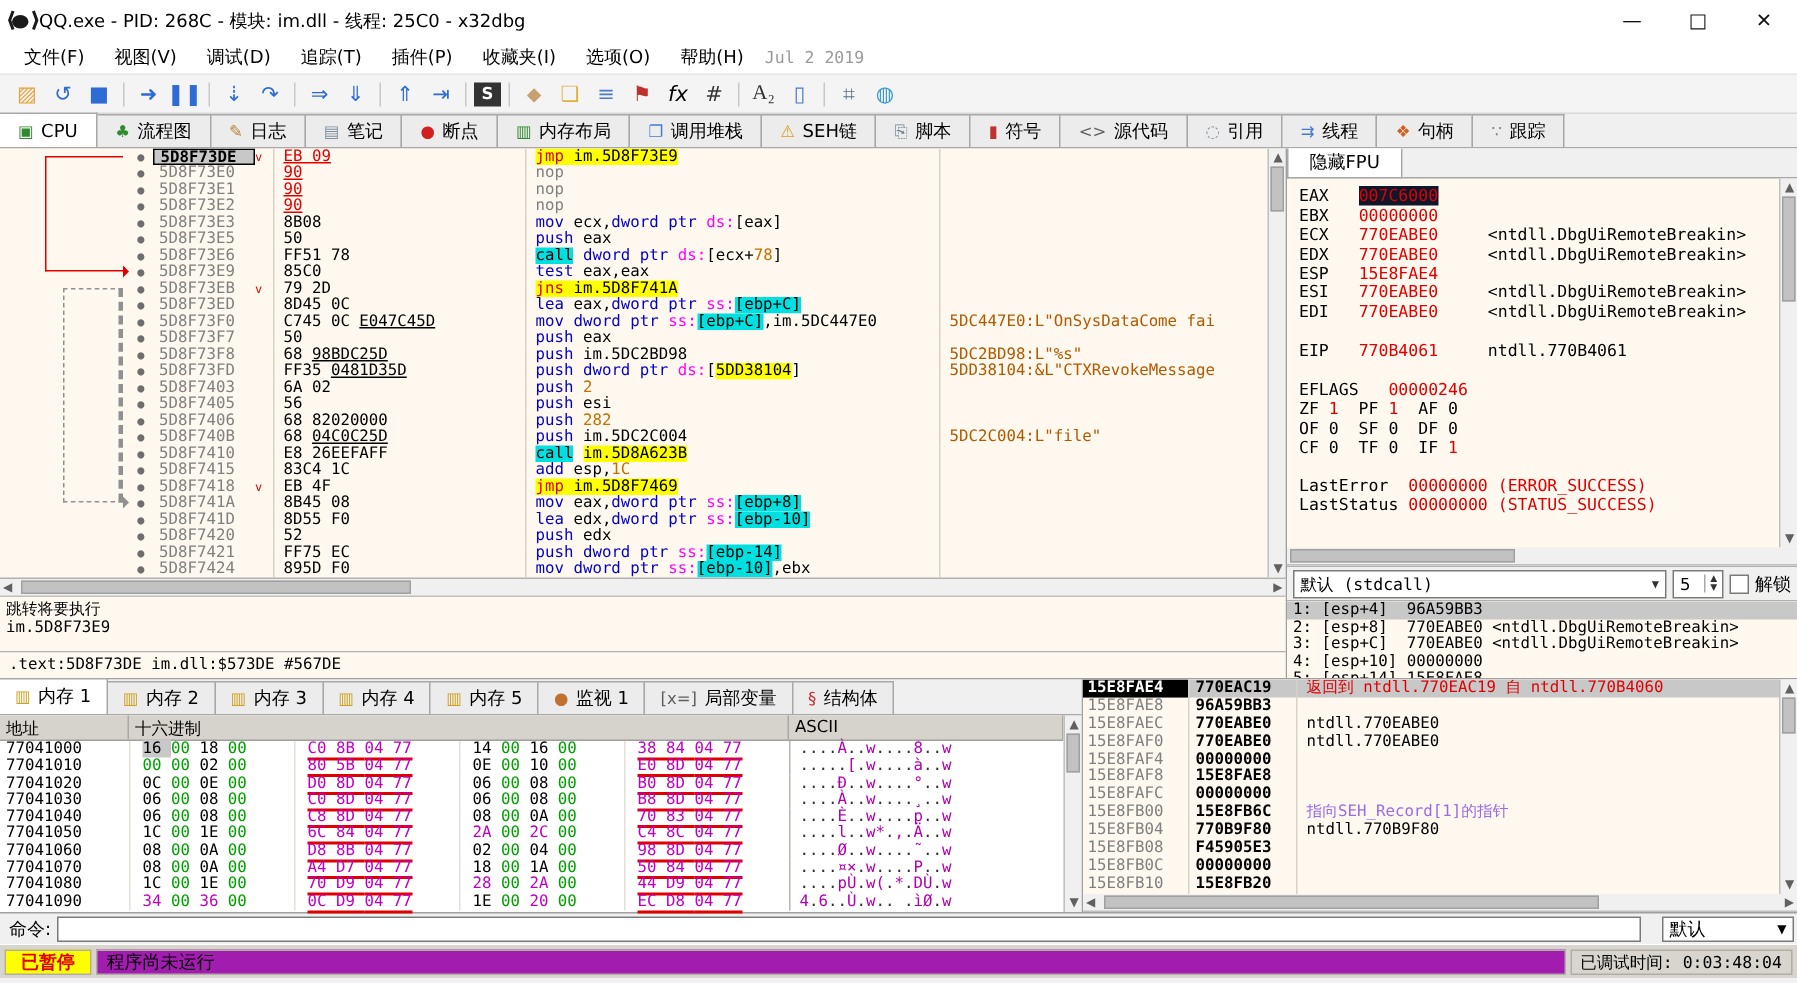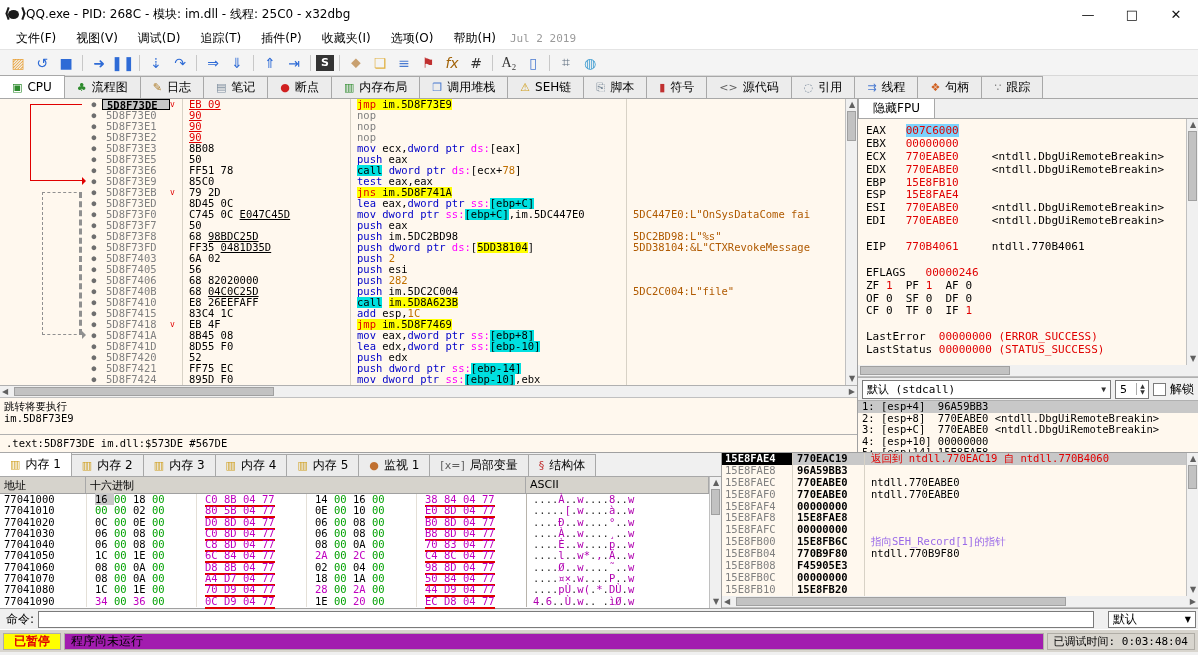--- a/index.html
+++ b/index.html
@@ -60,21 +60,21 @@
   .infobox{height:37px;background:#FFF8EE;border-bottom:1px solid #b0b0b0;padding:2px 4px;font-family:"DejaVu Sans Mono",monospace;font-size:10.5px;line-height:12px}
   .statusline{height:17px;background:#FFF8EE;padding:2px 6px;font-family:"DejaVu Sans Mono",monospace;font-size:10.5px}
 
   
   .reg-panel{flex:1;display:flex;flex-direction:column;background:#FFF8EE}
   .fpu-header{height:20px;background:#f0f0f0;border-bottom:1px solid #a8a8a8;display:flex;align-items:center}
   .fpu-btn{background:#fff;border:1px solid #a8a8a8;border-top:none;height:20px;display:flex;align-items:center;padding:0 14px;font-size:12px}
   .reg-body{height:246px;display:flex}
   .reg-lines{flex:1;padding:6px 0 0 8px;font-family:"DejaVu Sans Mono",monospace;font-size:11px;overflow:hidden}
   .regline{height:12.9px;line-height:12.9px;white-space:pre}
-  .rv-k{color:#000}.rv-r{color:#E00000}.rv-rsel{color:#E00000;background:#7dd3fc}
+  .rv-k{color:#000}.rv-r{color:#E00000}.rv-rsel{color:#E00000;background:#0f172a}
   .conv-row{height:24px;display:flex;align-items:center;background:#f0f0f0;border-top:1px solid #b0b0b0;border-bottom:1px solid #b0b0b0;padding:0 4px;gap:4px}
   .combo{flex:1;height:19px;background:#fff;border:1px solid #7a7a7a;display:flex;align-items:center;padding:0 4px;font-size:11px;font-family:"DejaVu Sans Mono",monospace}
   .combo .arrow{margin-left:auto;font-size:8px;color:#333}
   .spinner{width:34px;height:19px;background:#fff;border:1px solid #7a7a7a;display:flex;align-items:center;font-size:11px}
   .spinner .num{flex:1;padding-left:4px}
   .spin-btns{width:12px;display:flex;flex-direction:column;font-size:6px;line-height:6px;text-align:center;color:#333;border-left:1px solid #aaa}
   .chk{width:13px;height:13px;background:#fff;border:1px solid #7a7a7a}
   .args{flex:1;font-family:"DejaVu Sans Mono",monospace;font-size:10.5px;background:#FFF8EE;overflow:hidden}
   .argrow{height:11.6px;line-height:11.6px;white-space:pre;padding-left:4px}
   .argrow.sel{background:#c8c8c8}
@@ -165,21 +165,21 @@
     <span class="tool-sep"></span>
     <span class="tool-icon" style="color: rgb(46, 107, 214);">⇑</span>
     <span class="tool-icon" style="color: rgb(46, 107, 214);">⇥</span>
     <span class="tool-sep"></span>
     <span class="tool-icon" style="color: rgb(255, 255, 255); background: rgb(51, 51, 51); width: 18px; height: 16px; font-size: 11px; font-weight: bold;">S</span>
     <span class="tool-sep"></span>
     <span class="tool-icon" style="color: rgb(200, 160, 112);">⬥</span>
     <span class="tool-icon" style="color: rgb(224, 176, 64);">❏</span>
     <span class="tool-icon" style="color: rgb(74, 122, 208);">≡</span>
     <span class="tool-icon" style="color: rgb(192, 48, 48);">⚑</span>
-    <span class="tool-icon" style="color: #a16207; font-style: italic;">fx</span>
+    <span class="tool-icon" style="color: #000000; font-style: italic;">fx</span>
     <span class="tool-icon" style="color: rgb(51, 51, 51);">#</span>
     <span class="tool-sep"></span>
     <span class="tool-icon" style="color: rgb(51, 51, 51); font-family: Liberation Serif, serif;">A₂</span>
     <span class="tool-icon" style="color: rgb(74, 122, 208);">▯</span>
     <span class="tool-sep"></span>
     <span class="tool-icon" style="color: rgb(96, 112, 128);">⌗</span>
     <span class="tool-icon" style="color: rgb(58, 154, 208);">◍</span>
   </div>
 
 <div class="tabbar" id="tabbar">
@@ -301,21 +301,20 @@
   <div class="reg-panel">
     <div class="fpu-header">
       <span class="fpu-btn">隐藏FPU</span>
     </div>
     <div class="reg-body">
       <div class="reg-lines" id="regLines">
           <div class="regline"><span class="rv-k">EAX   </span><span class="rv-rsel">007C6000</span></div>
           <div class="regline"><span class="rv-k">EBX   </span><span class="rv-r">00000000</span></div>
           <div class="regline"><span class="rv-k">ECX   </span><span class="rv-r">770EABE0</span><span class="rv-k">     </span><span class="rv-k">&lt;ntdll.DbgUiRemoteBreakin&gt;</span></div>
           <div class="regline"><span class="rv-k">EDX   </span><span class="rv-r">770EABE0</span><span class="rv-k">     </span><span class="rv-k">&lt;ntdll.DbgUiRemoteBreakin&gt;</span></div>
-          <div class="regline"><span class="rv-k">EBP   </span><span class="rv-r">15E8FB10</span></div>
           <div class="regline"><span class="rv-k">ESP   </span><span class="rv-r">15E8FAE4</span></div>
           <div class="regline"><span class="rv-k">ESI   </span><span class="rv-r">770EABE0</span><span class="rv-k">     </span><span class="rv-k">&lt;ntdll.DbgUiRemoteBreakin&gt;</span></div>
           <div class="regline"><span class="rv-k">EDI   </span><span class="rv-r">770EABE0</span><span class="rv-k">     </span><span class="rv-k">&lt;ntdll.DbgUiRemoteBreakin&gt;</span></div>
           <div class="regline"></div>
           <div class="regline"><span class="rv-k">EIP   </span><span class="rv-r">770B4061</span><span class="rv-k">     </span><span class="rv-k">ntdll.770B4061</span></div>
           <div class="regline"></div>
           <div class="regline"><span class="rv-k">EFLAGS   </span><span class="rv-r">00000246</span></div>
           <div class="regline"><span class="rv-k">ZF </span><span class="rv-r">1</span><span class="rv-k">  PF </span><span class="rv-r">1</span><span class="rv-k">  AF </span><span class="rv-k">0</span></div>
           <div class="regline"><span class="rv-k">OF </span><span class="rv-k">0</span><span class="rv-k">  SF </span><span class="rv-k">0</span><span class="rv-k">  DF </span><span class="rv-k">0</span></div>
           <div class="regline"><span class="rv-k">CF </span><span class="rv-k">0</span><span class="rv-k">  TF </span><span class="rv-k">0</span><span class="rv-k">  IF </span><span class="rv-r">1</span></div>

